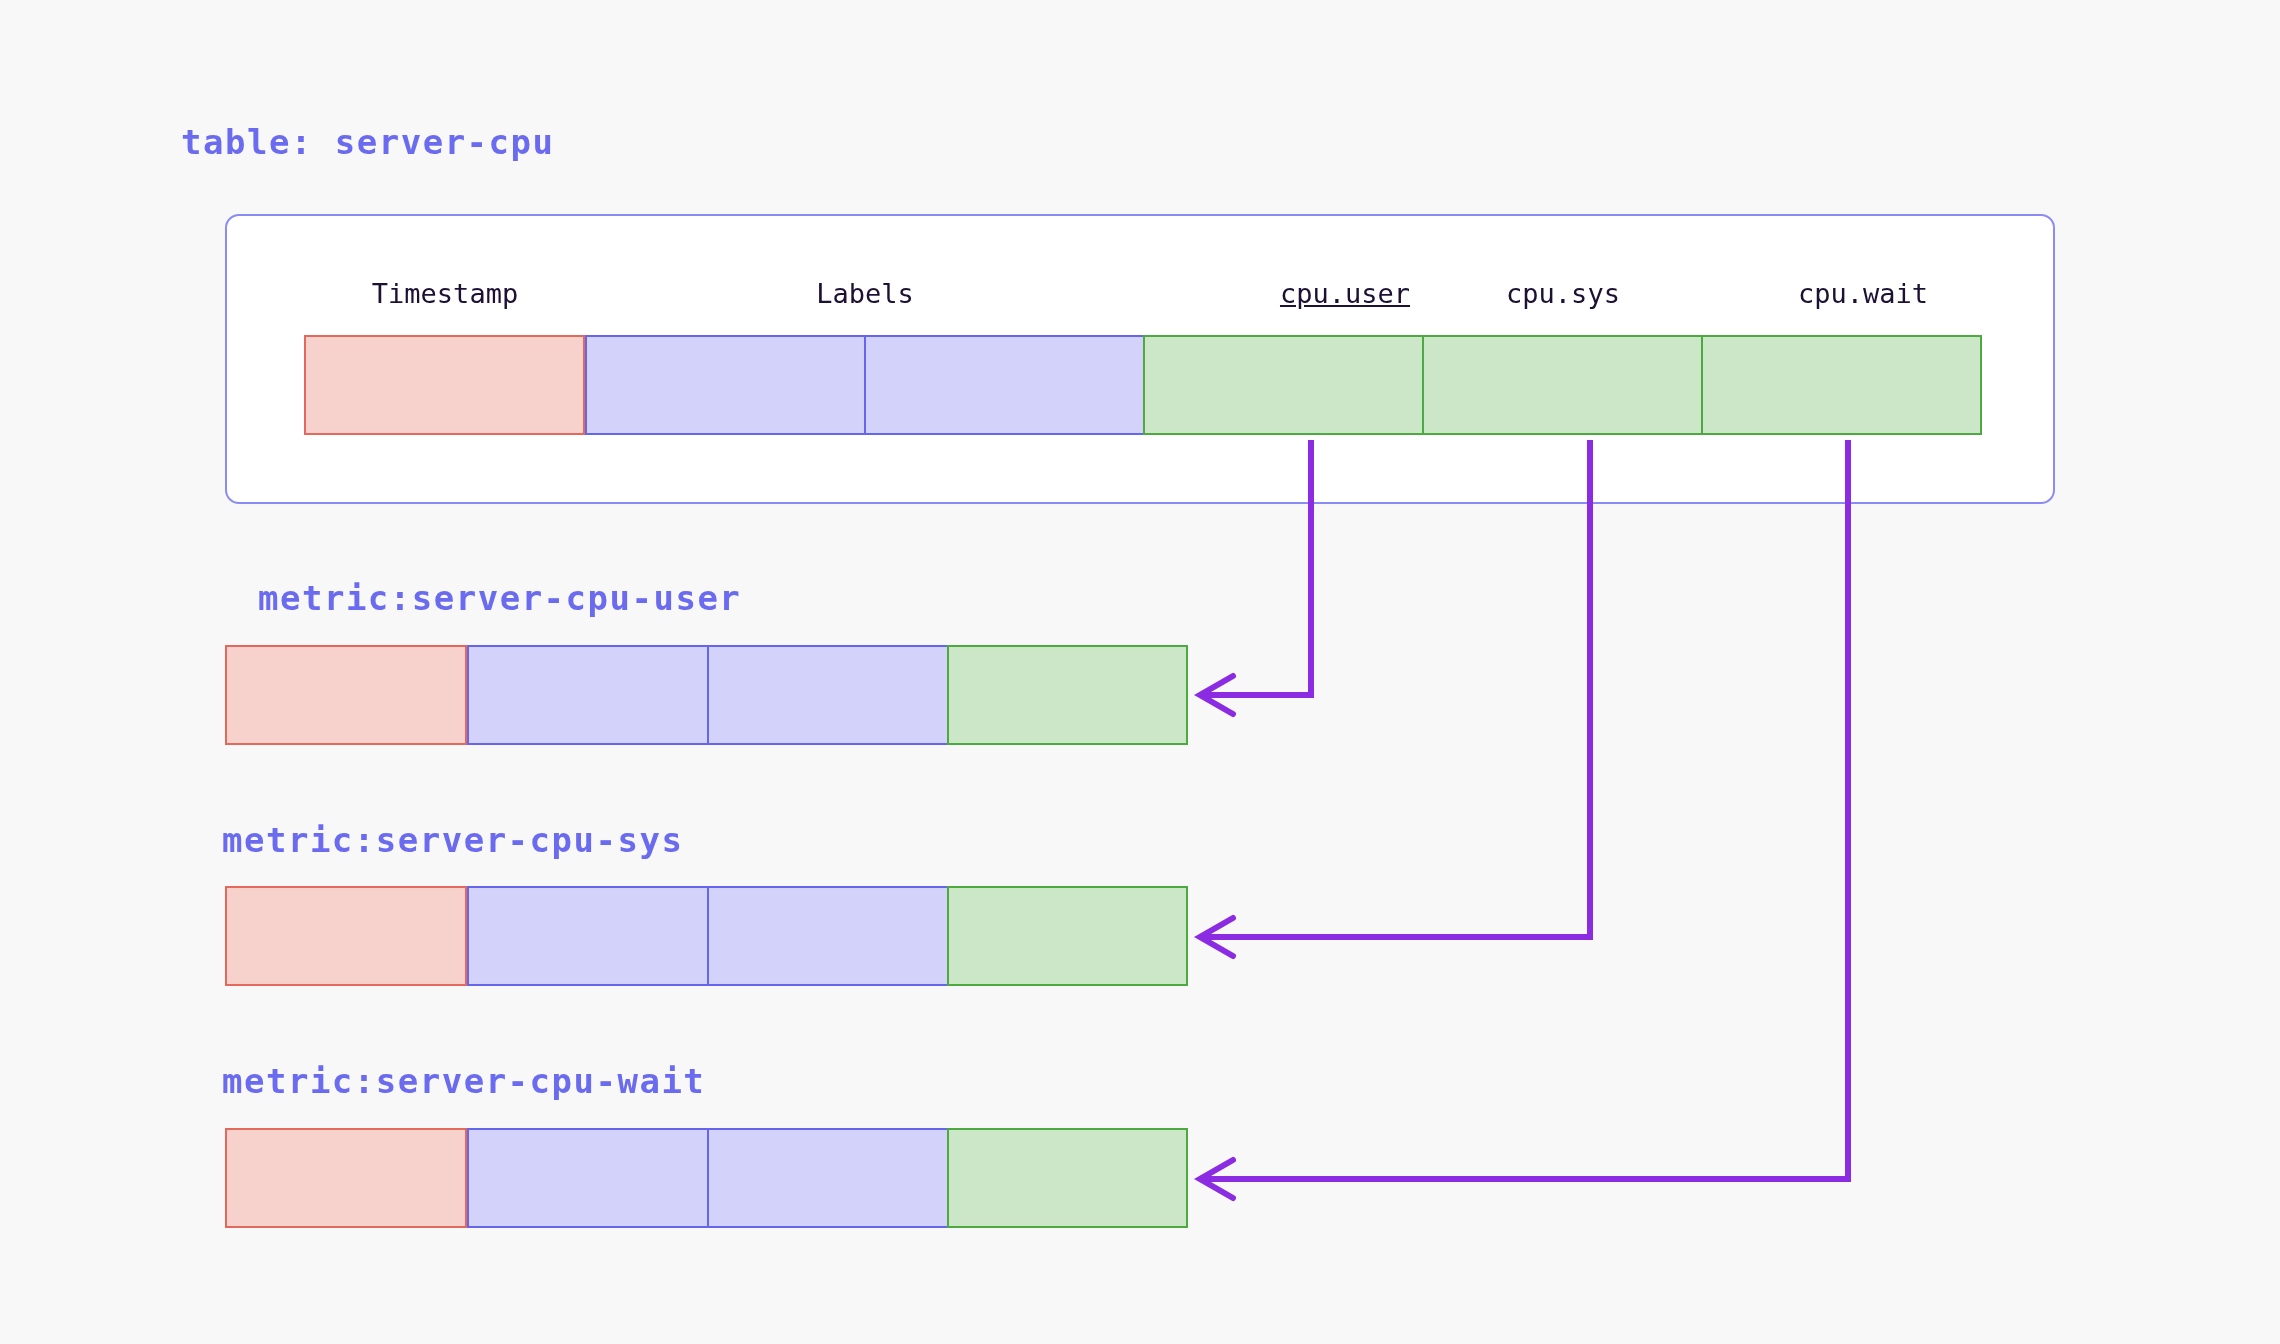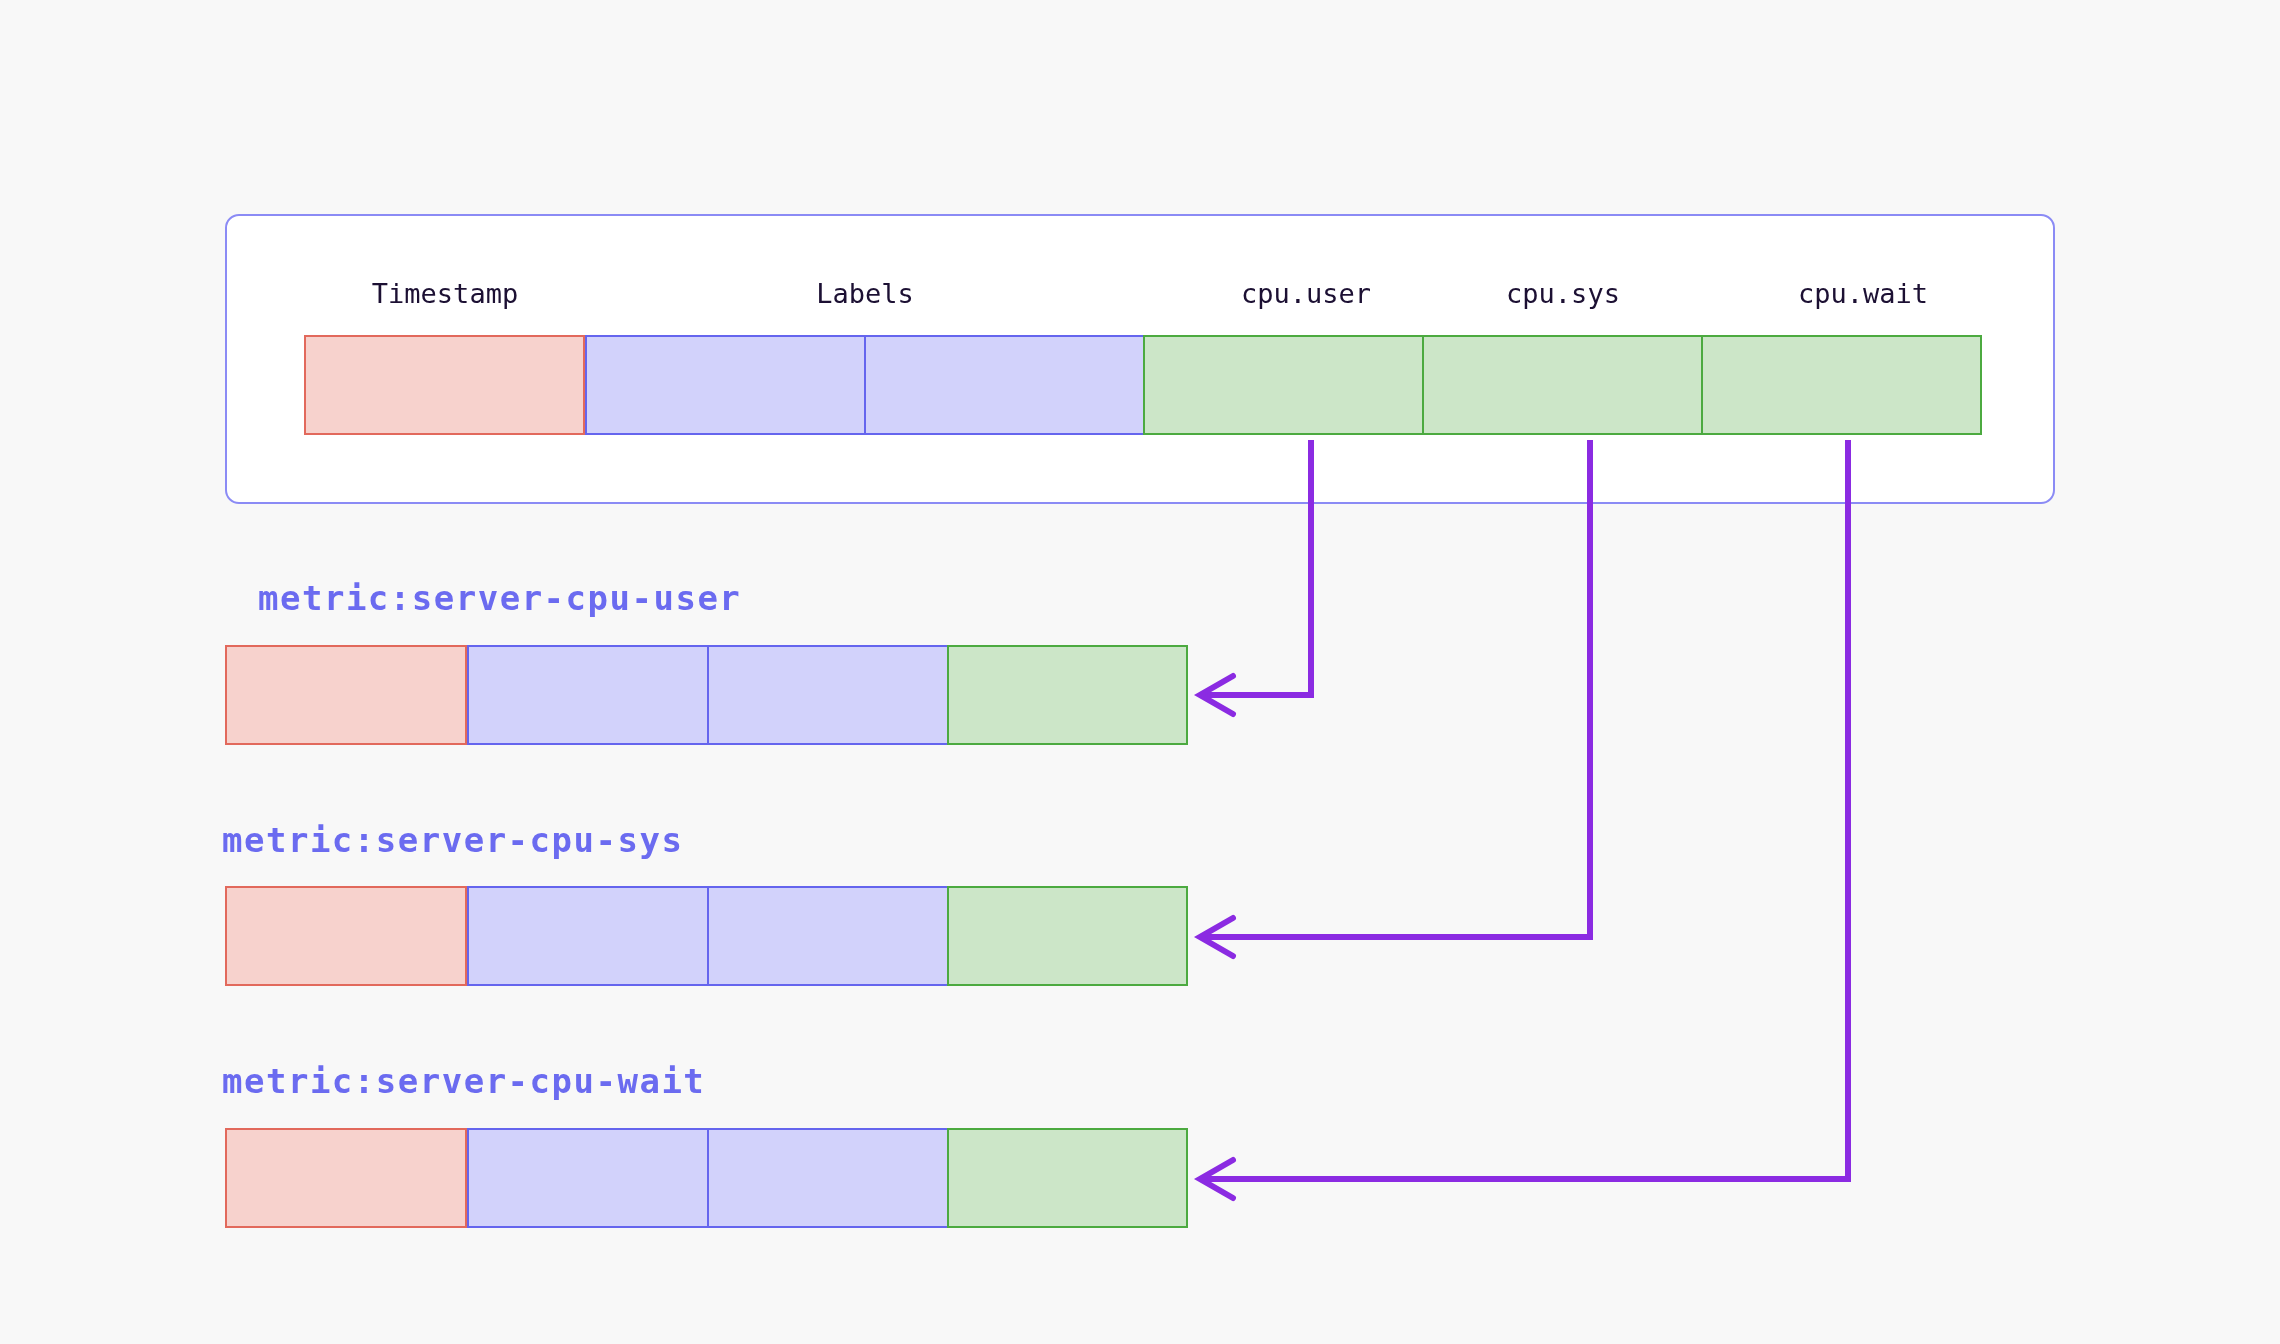--- a/index.html
+++ b/index.html
@@ -128,27 +128,28 @@
     width: 2280px;
     height: 1344px;
     pointer-events: none;
   }
 </style>
 </head>
 <body>
 
 <div id="stage">
 
+  <div class="table-title">table: server-cpu</div>
 
   <div class="table-card"></div>
 
   <div class="col-headers">
     <div class="col-header" style="left:220px;">Timestamp</div>
     <div class="col-header" style="left:640px;">Labels</div>
-    <div class="col-header" style="left:1081px;">cpu.user</div>
+    <div class="col-header" style="left:1120px;text-decoration:underline;">cpu.user</div>
     <div class="col-header" style="left:1338px;">cpu.sys</div>
     <div class="col-header" style="left:1618px;margin-left:20px;">cpu.wait</div>
   </div>
 
   <div class="table-row">
     <div class="cell ts" style="left:0px;    width:281px;"></div>
     <div class="cell lbl" style="left:281px;  width:281px;"></div>
     <div class="cell lbl" style="left:560px;  width:281px;"></div>
     <div class="cell val" style="left:839px;  width:281px;"></div>
     <div class="cell val" style="left:1118px; width:281px;"></div>

